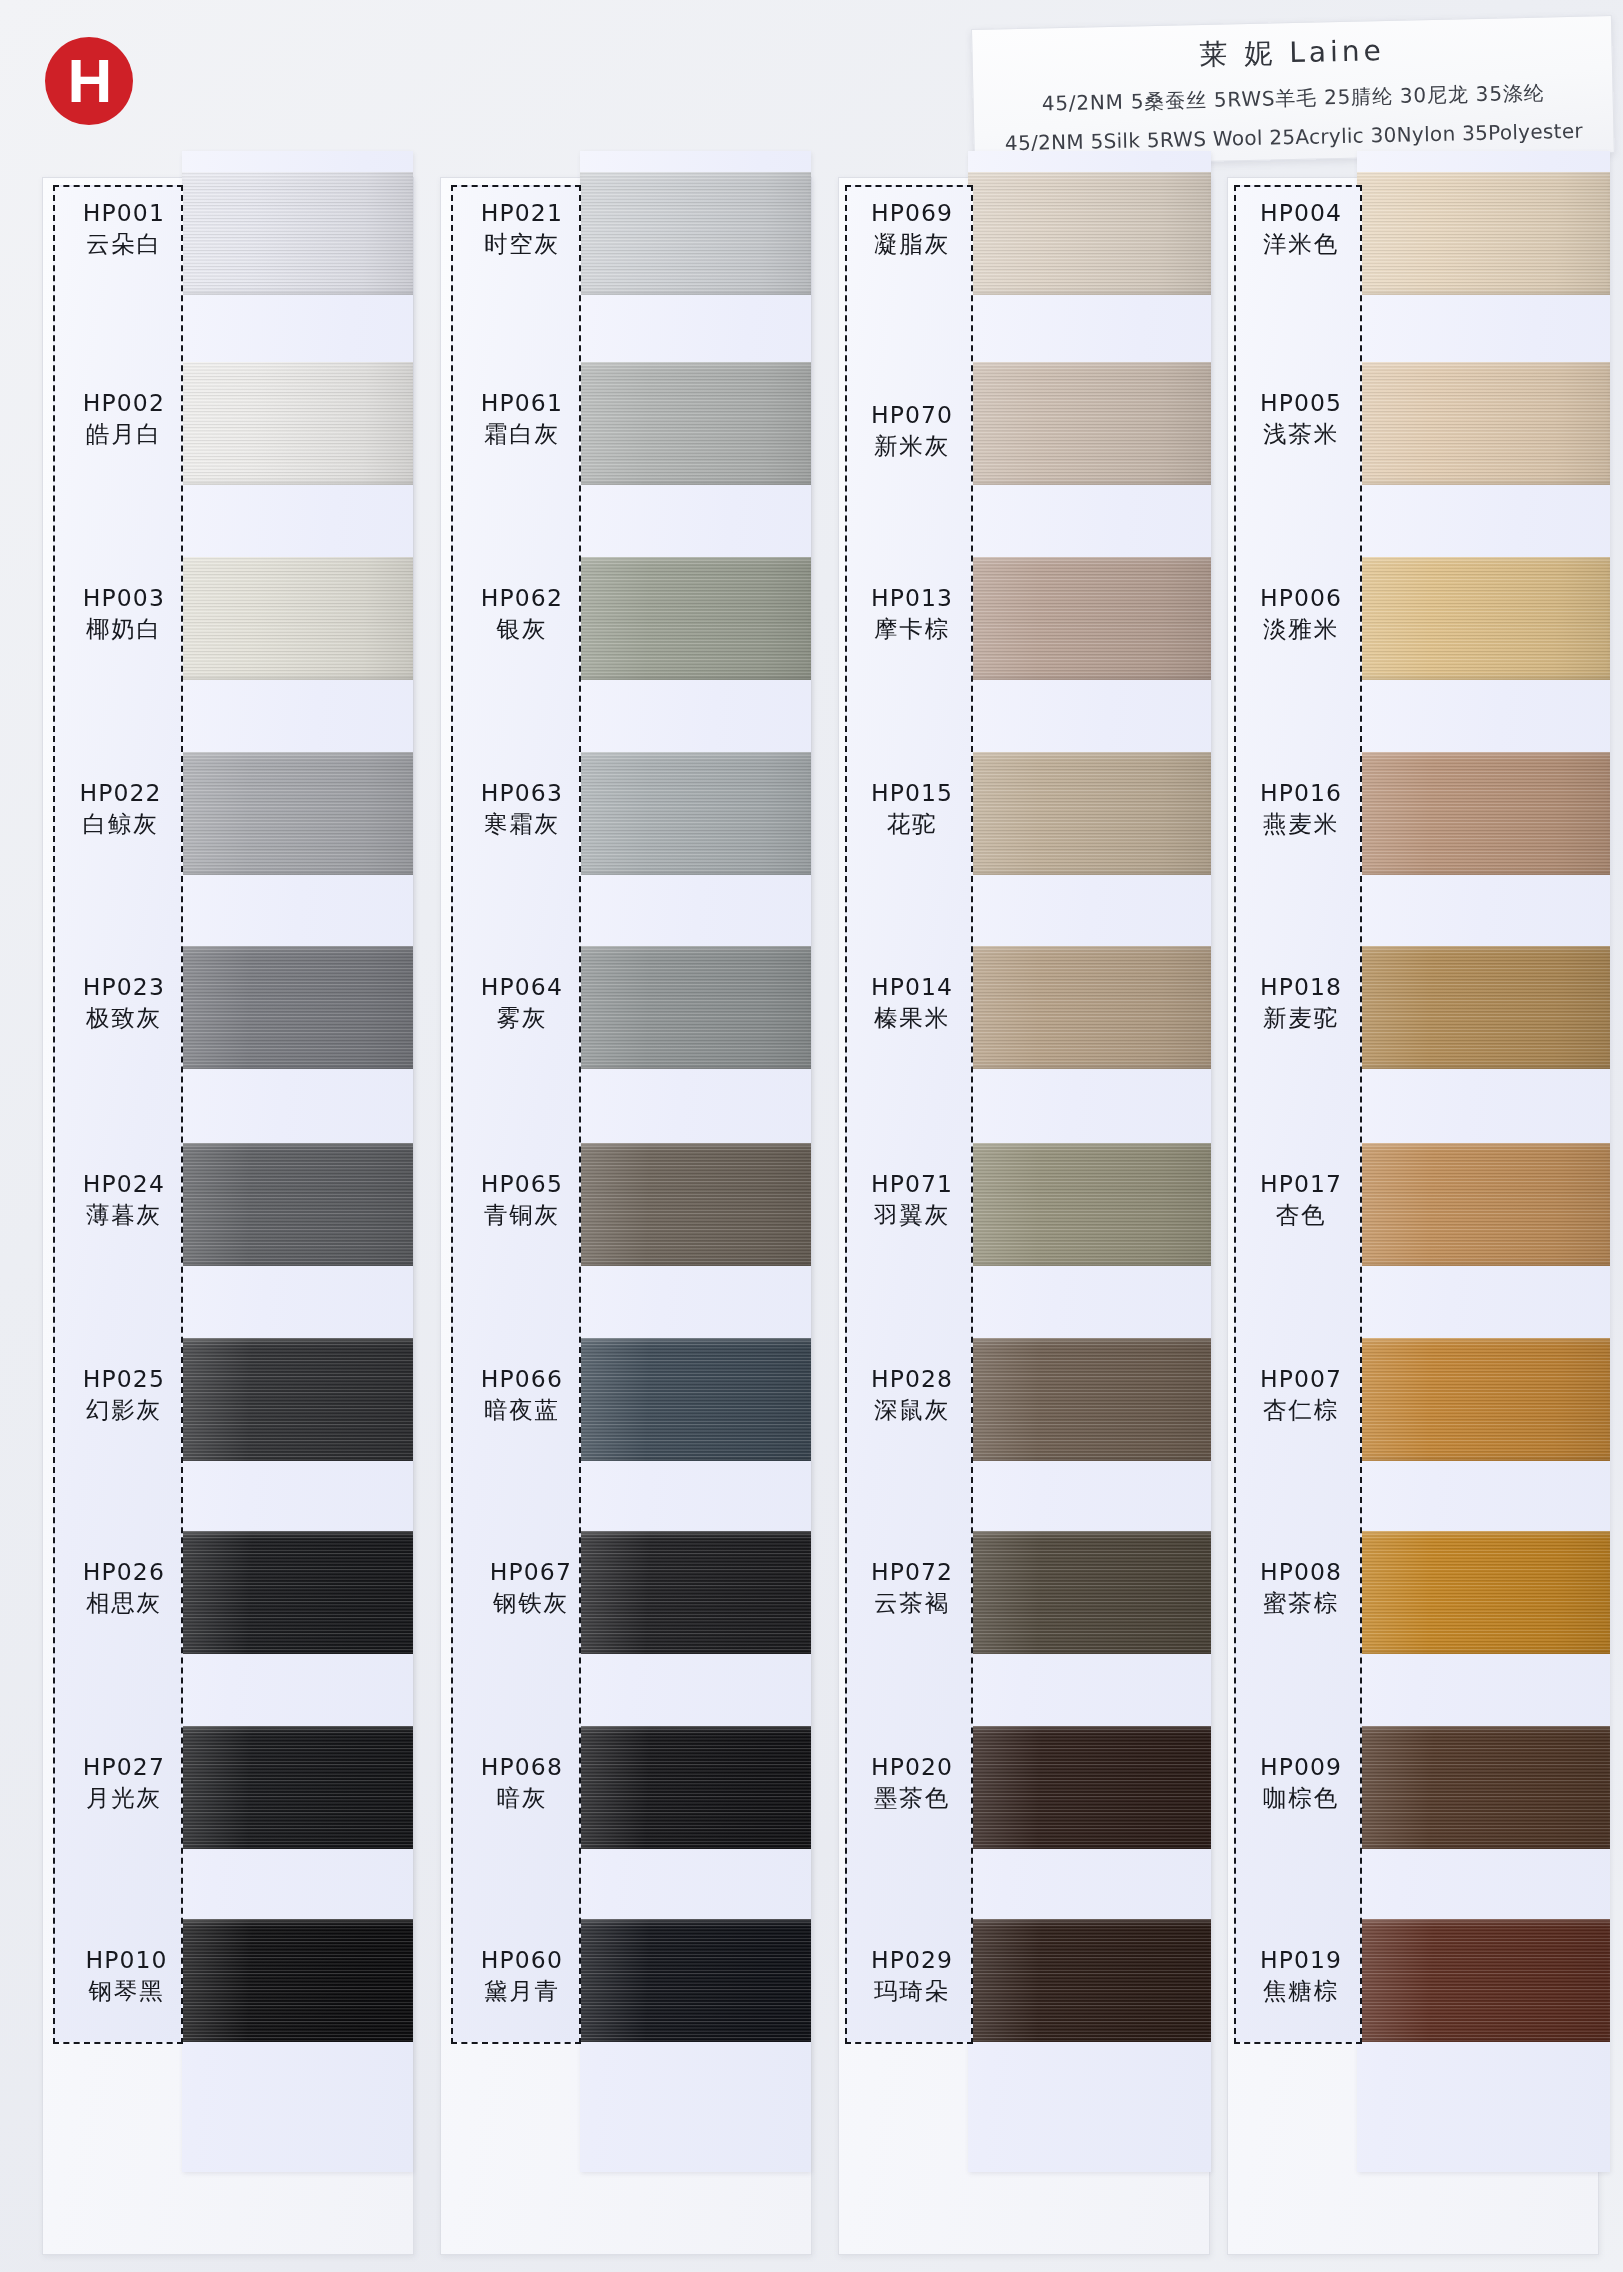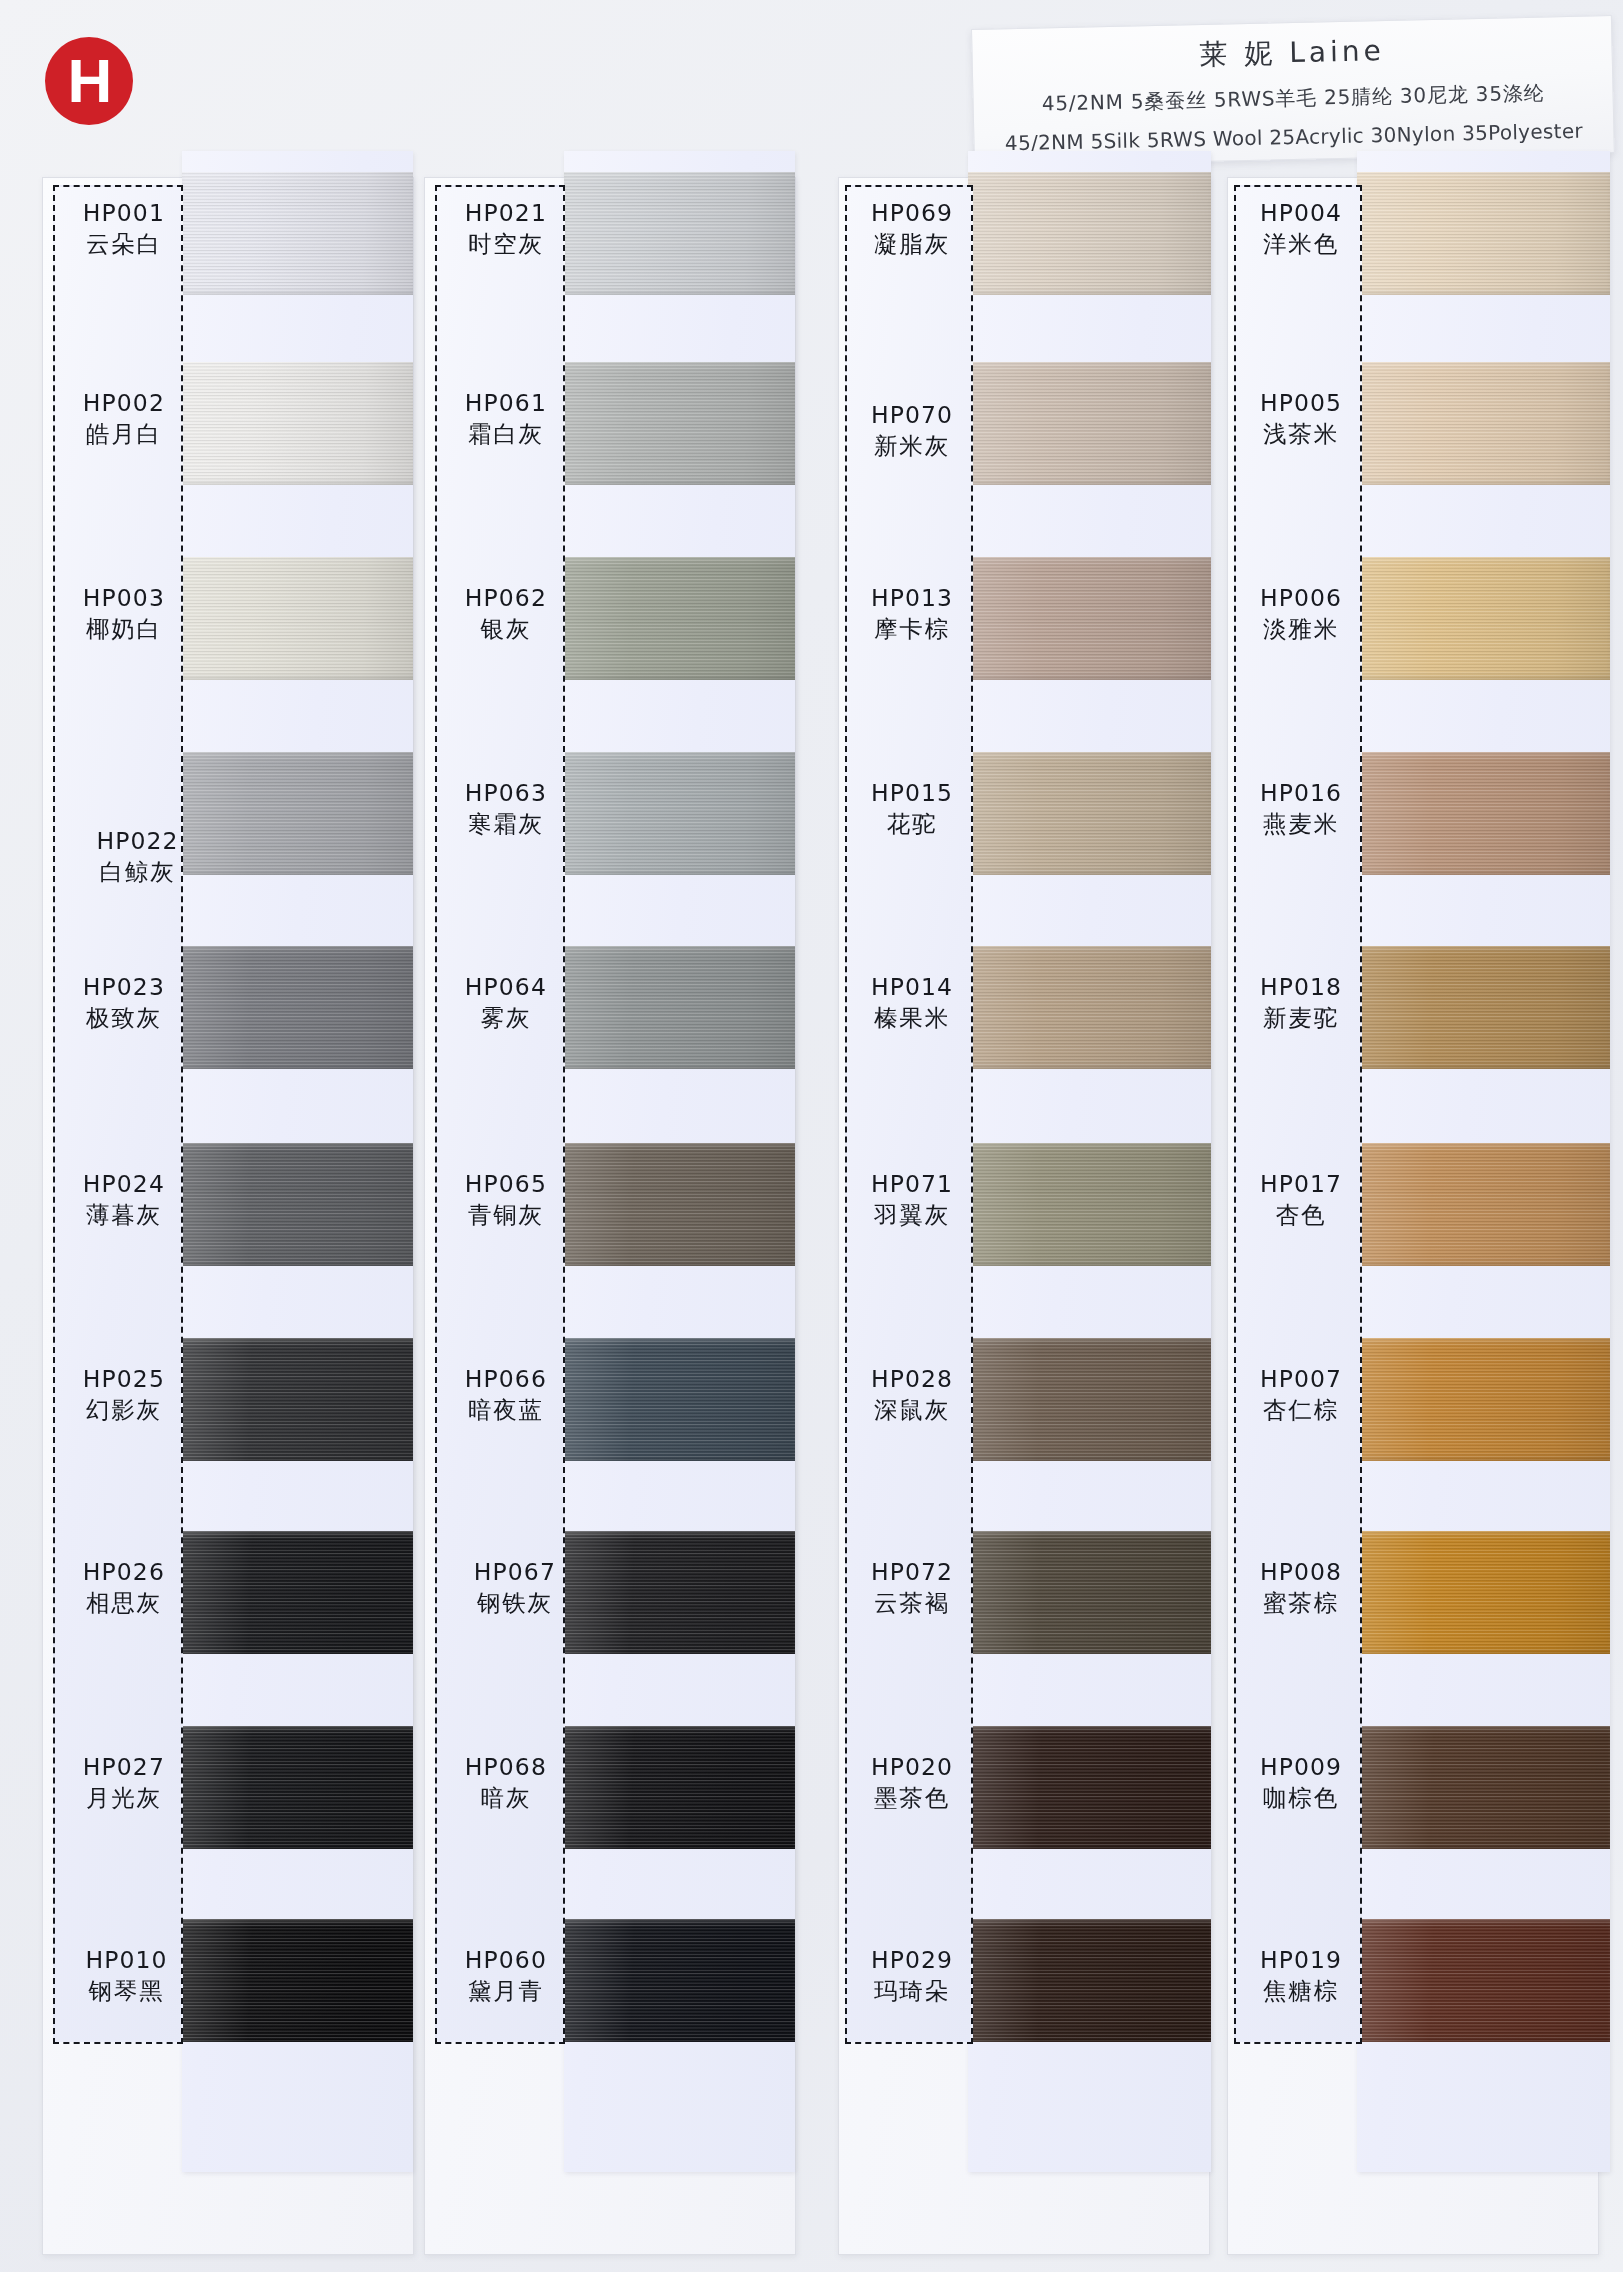--- a/index.html
+++ b/index.html
@@ -61,21 +61,21 @@
   }
 
   
   .card-col {
     position: absolute;
     top: 177px;
     width: 372px;
     height: 2078px;
   }
   #col-0 { left: 42px; }
-  #col-1 { left: 424px; }
+  #col-1 { left: 440px; }
   #col-2 { left: 838px; }
   #col-3 { left: 1227px; }
 
   .paper {
     position: absolute; inset: 0;
     background: linear-gradient(100deg,#fbfcfe 0%,#f6f7fb 50%,#f2f3f8 100%);
     border: 0.8px solid #dddfe6;
     box-shadow: 0.8px 1.6px 5.7px rgba(95,100,120,0.10);
   }
 
@@ -177,21 +177,21 @@
         <span class="name">云朵白</span>
       </div>
       <div class="lbl" style="top: 211px; width: 141px; left: 11.4px;">
         <span class="code">HP002</span>
         <span class="name">皓月白</span>
       </div>
       <div class="lbl" style="top: 406px; width: 141px; left: 11.4px;">
         <span class="code">HP003</span>
         <span class="name">椰奶白</span>
       </div>
-      <div class="lbl" style="top: 601px; width: 141px; left: 25px; margin-top: 48px;">
+      <div class="lbl" style="top: 601px; width: 141px; left: 8px;">
         <span class="code">HP022</span>
         <span class="name">白鲸灰</span>
       </div>
       <div class="lbl" style="top: 795px; width: 141px; left: 11.4px;">
         <span class="code">HP023</span>
         <span class="name">极致灰</span>
       </div>
       <div class="lbl" style="top: 992px; width: 141px; left: 11.4px;">
         <span class="code">HP024</span>
         <span class="name">薄暮灰</span>

